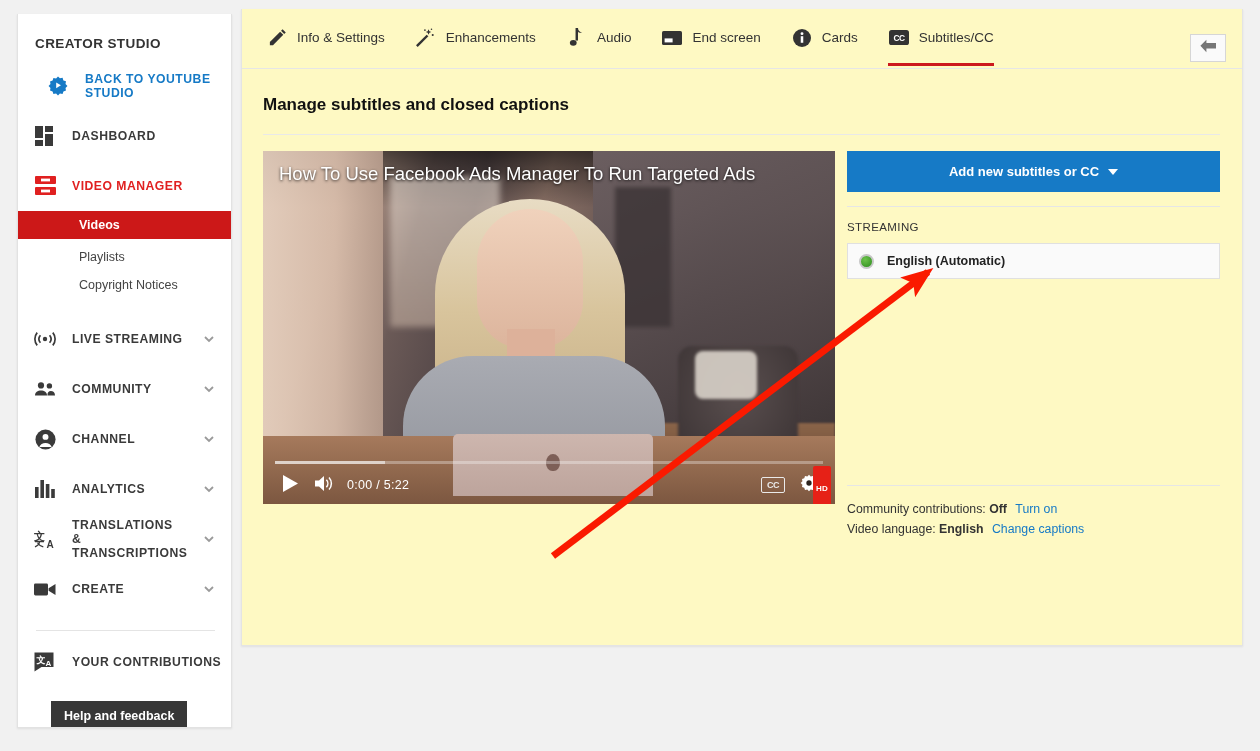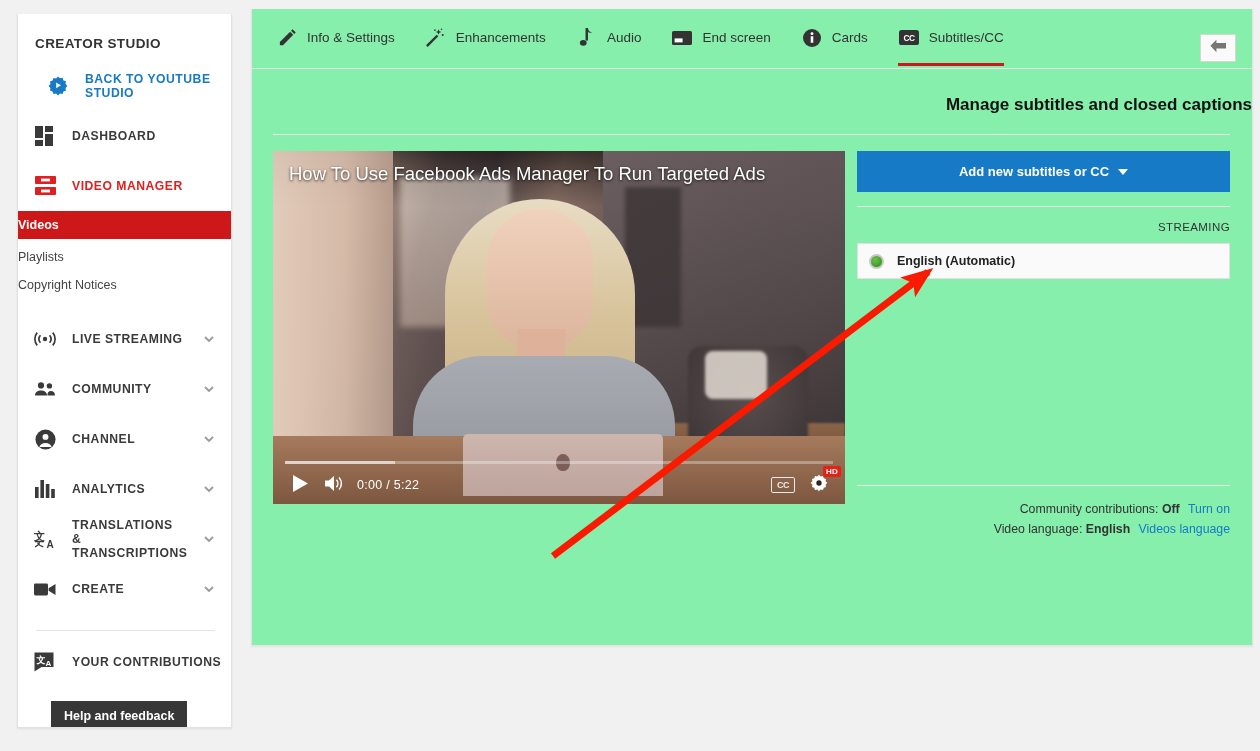--- a/index.html
+++ b/index.html
@@ -44,21 +44,21 @@
   .nav-label.red  { color: #e02020; }
   .chev {
     position: absolute; right: 16px; top: 50%;
     transform: translateY(-50%);
     width: 12px; height: 12px;
   }
   .chev svg { display: block; }
 
   .sub-item {
     height: 24px; display: flex; align-items: center;
-    font-size: 12.5px; color: #444;
+    padding-left: 61px; font-size: 12.5px; color: #444;
     cursor: pointer;
   }
   .sub-item.active {
     background: #cc1818; color: #fff; font-weight: bold;
     height: 28px;
   }
   .sub-wrap { padding-bottom: 6px; }
 
   .divider {
     height: 1px; background: #e4e4e4;
@@ -67,27 +67,26 @@
   .help-btn {
     display: inline-block;
     background: #373737; color: #fff;
     font-size: 12.5px; font-weight: bold;
     padding: 9px 13px; margin: 14px 0 0 33px;
     cursor: pointer; line-height: 1;
   }
 
   
   .main {
-    position: absolute; left: 251px; top: 9px;
+    position: absolute; left: 241px; top: 9px;
     width: 1002px; height: 637px;
-    background: #86efac;
+    background: #fef9c3;
     border: 1px solid #e4e4e4;
     border-top: none;
     box-shadow: 0 1px 2px rgba(0,0,0,.07);
-    text-align: right;
   }
 
   .tabbar {
     position: relative; height: 60px;
     border-bottom: 1px solid #e6e6e6;
     display: flex; align-items: flex-start;
     padding-left: 24px;
   }
   .tab {
     display: flex; align-items: center; height: 57px;
@@ -204,21 +203,21 @@
   .cc-box {
     width: 24px; height: 16px; border: 1.5px solid #eaeaea; border-radius: 2px;
     display:flex; align-items:center; justify-content:center;
     font-size: 9px; font-weight: bold; color: #eaeaea; letter-spacing: -.5px;
     cursor: pointer;
   }
   .gear-wrap { position: relative; margin-left: 14px; margin-right: 6px; cursor:pointer; }
   .hd-badge {
     position: absolute; right: -12px; top: -7px;
     background: #e62117; color: #fff; font-size: 8px; font-weight: bold;
-    padding: 1px 3px; border-radius: 2px; letter-spacing: .2px;
+    padding: 18px 3px; border-radius: 2px; letter-spacing: .2px;
   }
 
   
   .rightpanel { flex: 1; padding-left: 12px; }
   .add-btn {
     background: #167ac6; color: #fff;
     height: 41px; display:flex; align-items:center; justify-content:center;
     font-size: 13px; font-weight: bold; cursor: pointer;
   }
   .add-btn .caret {
@@ -585,21 +584,21 @@
 
         <div class="meta">
           <div>
             <span>Community contributions:</span>
             <b>Off</b>
             <span class="lnk">Turn on</span>
           </div>
           <div>
             <span>Video language:</span>
             <b>English</b>
-            <span class="lnk">Videos language</span>
+            <span class="lnk">Change captions</span>
           </div>
         </div>
       </div>
 
     </div>
   </div>
 
   <svg class="arrow-layer" width="1260" height="751">
     <defs>
       <marker id="ah" viewBox="0 0 12 10" refX="9.5" refY="5" markerWidth="4.6" markerHeight="4" orient="auto-start-reverse">

